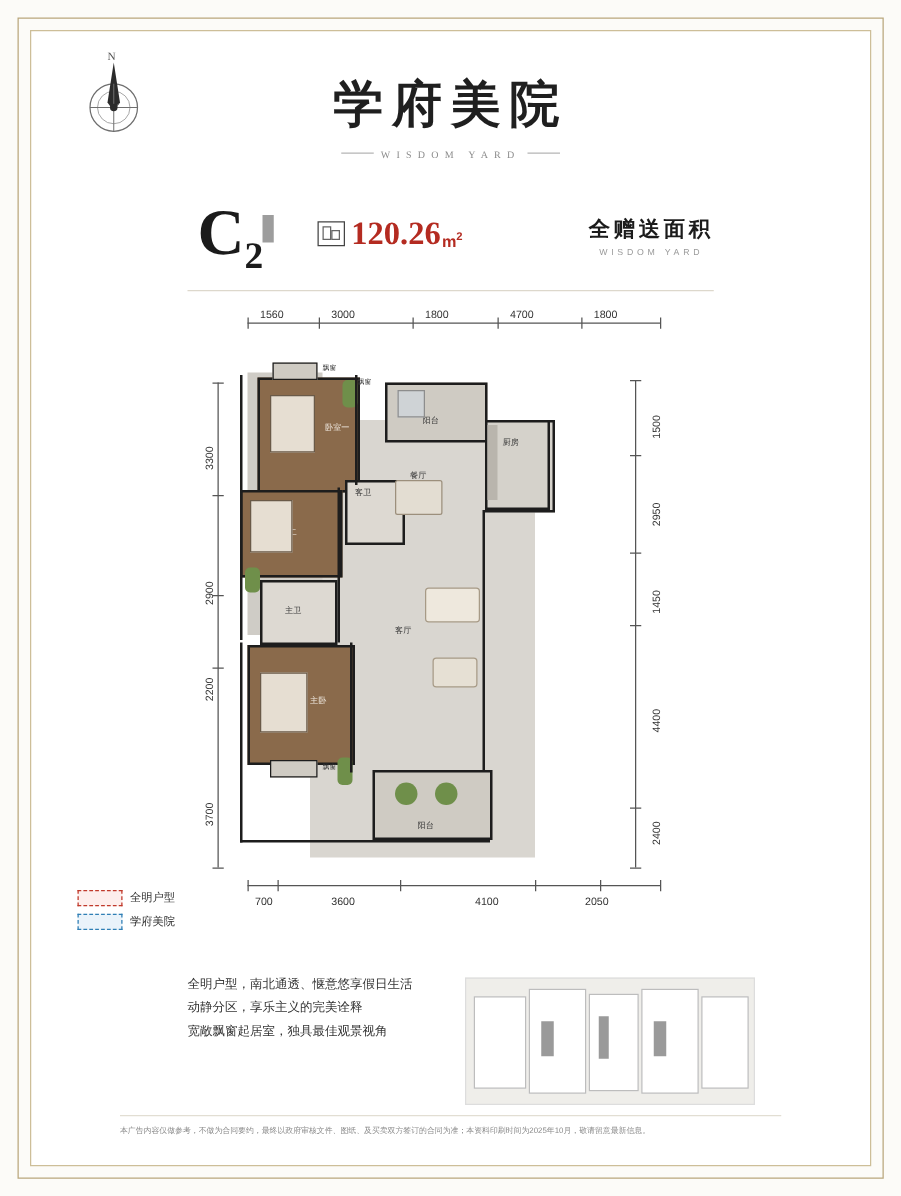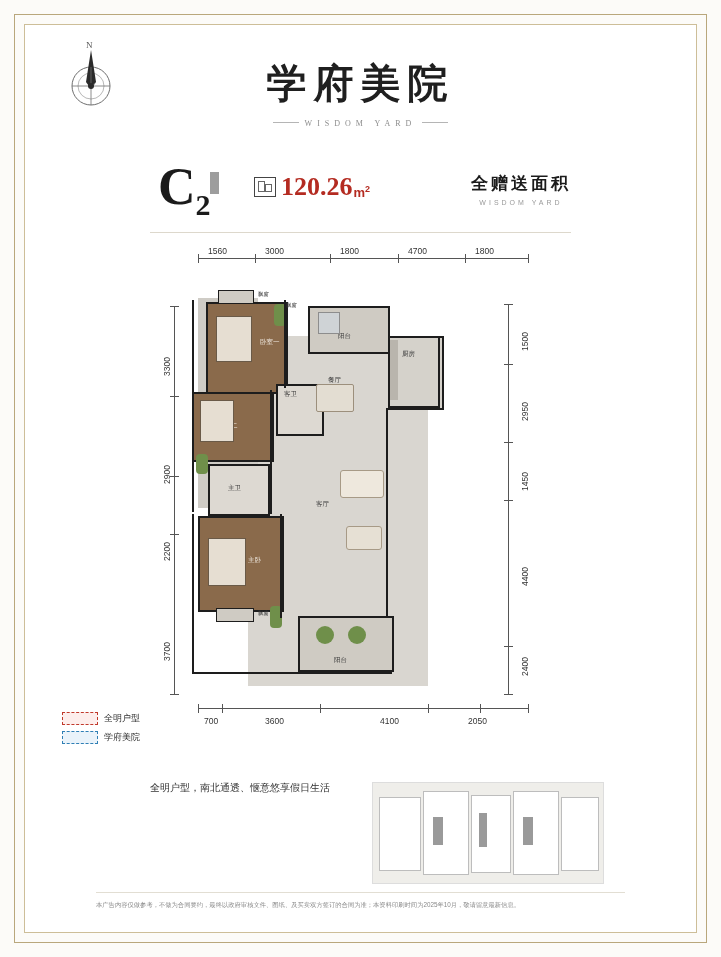--- a/index.html
+++ b/index.html
@@ -294,20 +294,22 @@
       <span>全明户型</span>
     </div>
     <div class="legend-row">
       <span class="sw sw-blue"></span>
       <span>学府美院</span>
     </div>
   </div>
 
   <div class="sell-text">
     <div>全明户型，南北通透、惬意悠享假日生活</div>
+    <div>动静分区，享乐主义的完美诠释</div>
+    <div>宽敞飘窗起居室，独具最佳观景视角</div>
   </div>
 
   <div class="mini-plan">
     <div class="mini-unit" style="left:6px;top:14px;width:40px;height:72px;"></div>
     <div class="mini-unit" style="left:50px;top:8px;width:44px;height:82px;"></div>
     <div class="mini-unit" style="left:98px;top:12px;width:38px;height:76px;"></div>
     <div class="mini-unit" style="left:140px;top:8px;width:44px;height:82px;"></div>
     <div class="mini-unit" style="left:188px;top:14px;width:36px;height:72px;"></div>
     <div class="mini-dark" style="left:60px;top:34px;width:10px;height:28px;"></div>
     <div class="mini-dark" style="left:150px;top:34px;width:10px;height:28px;"></div>

